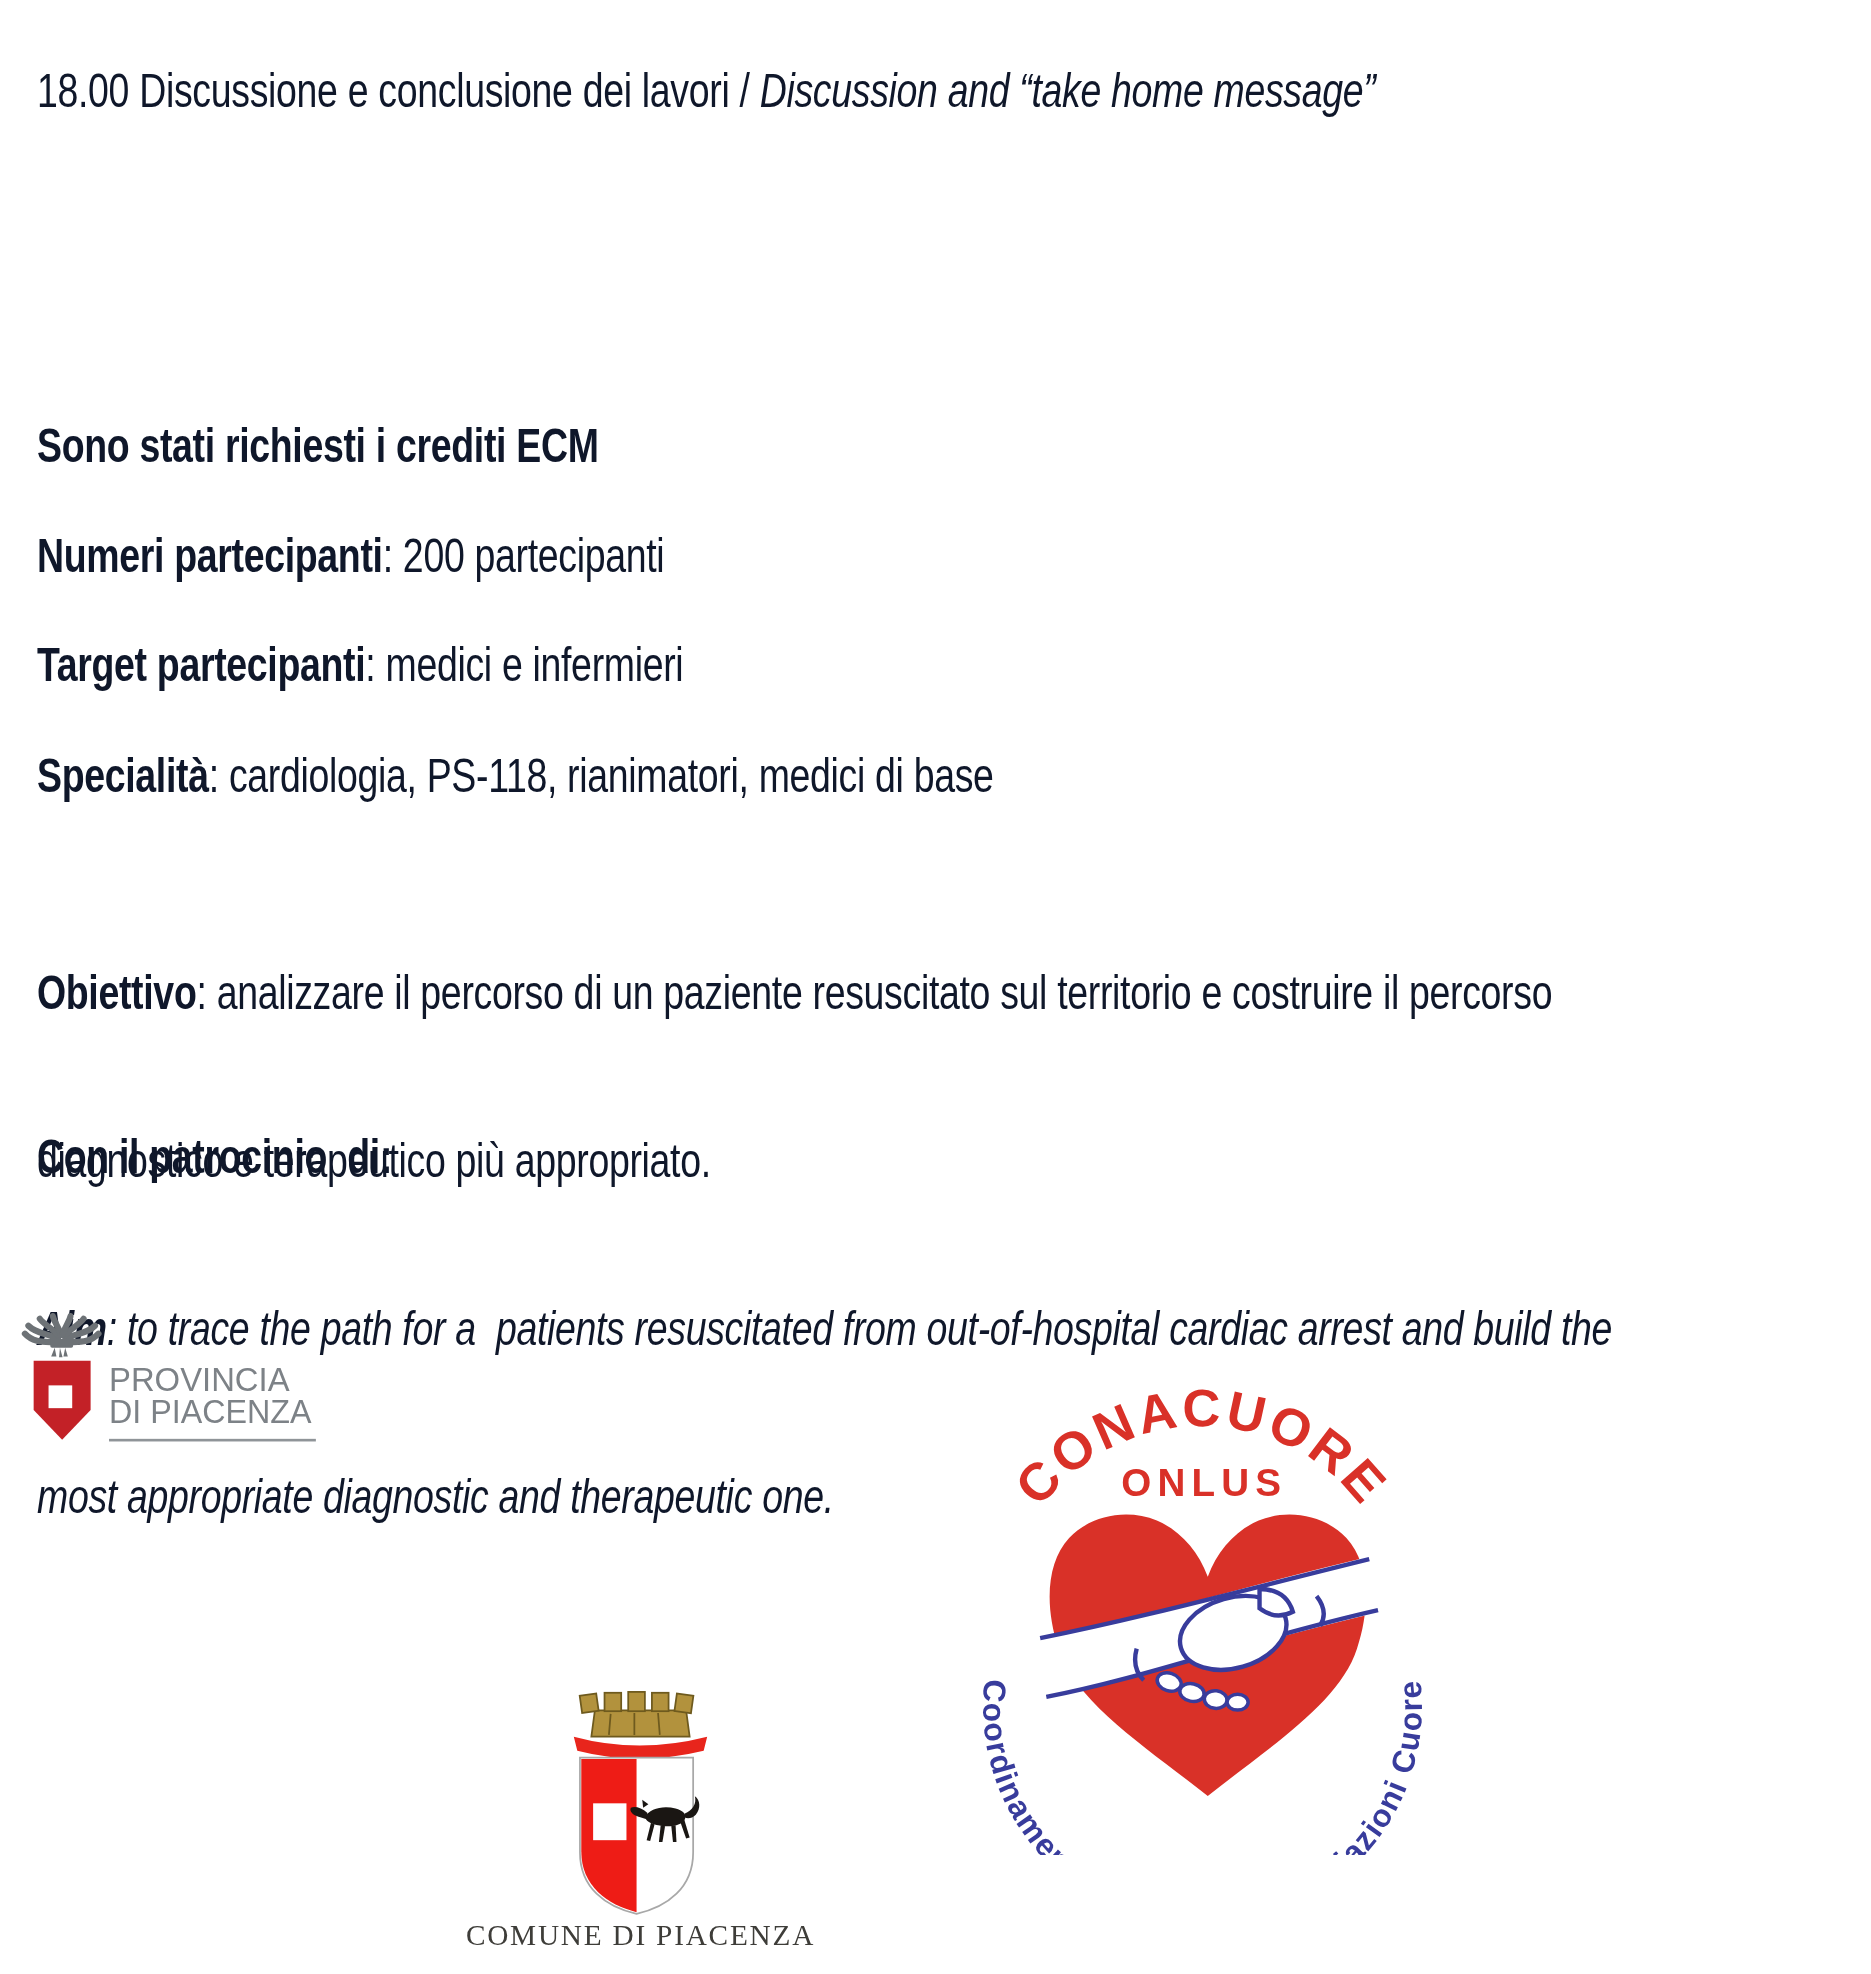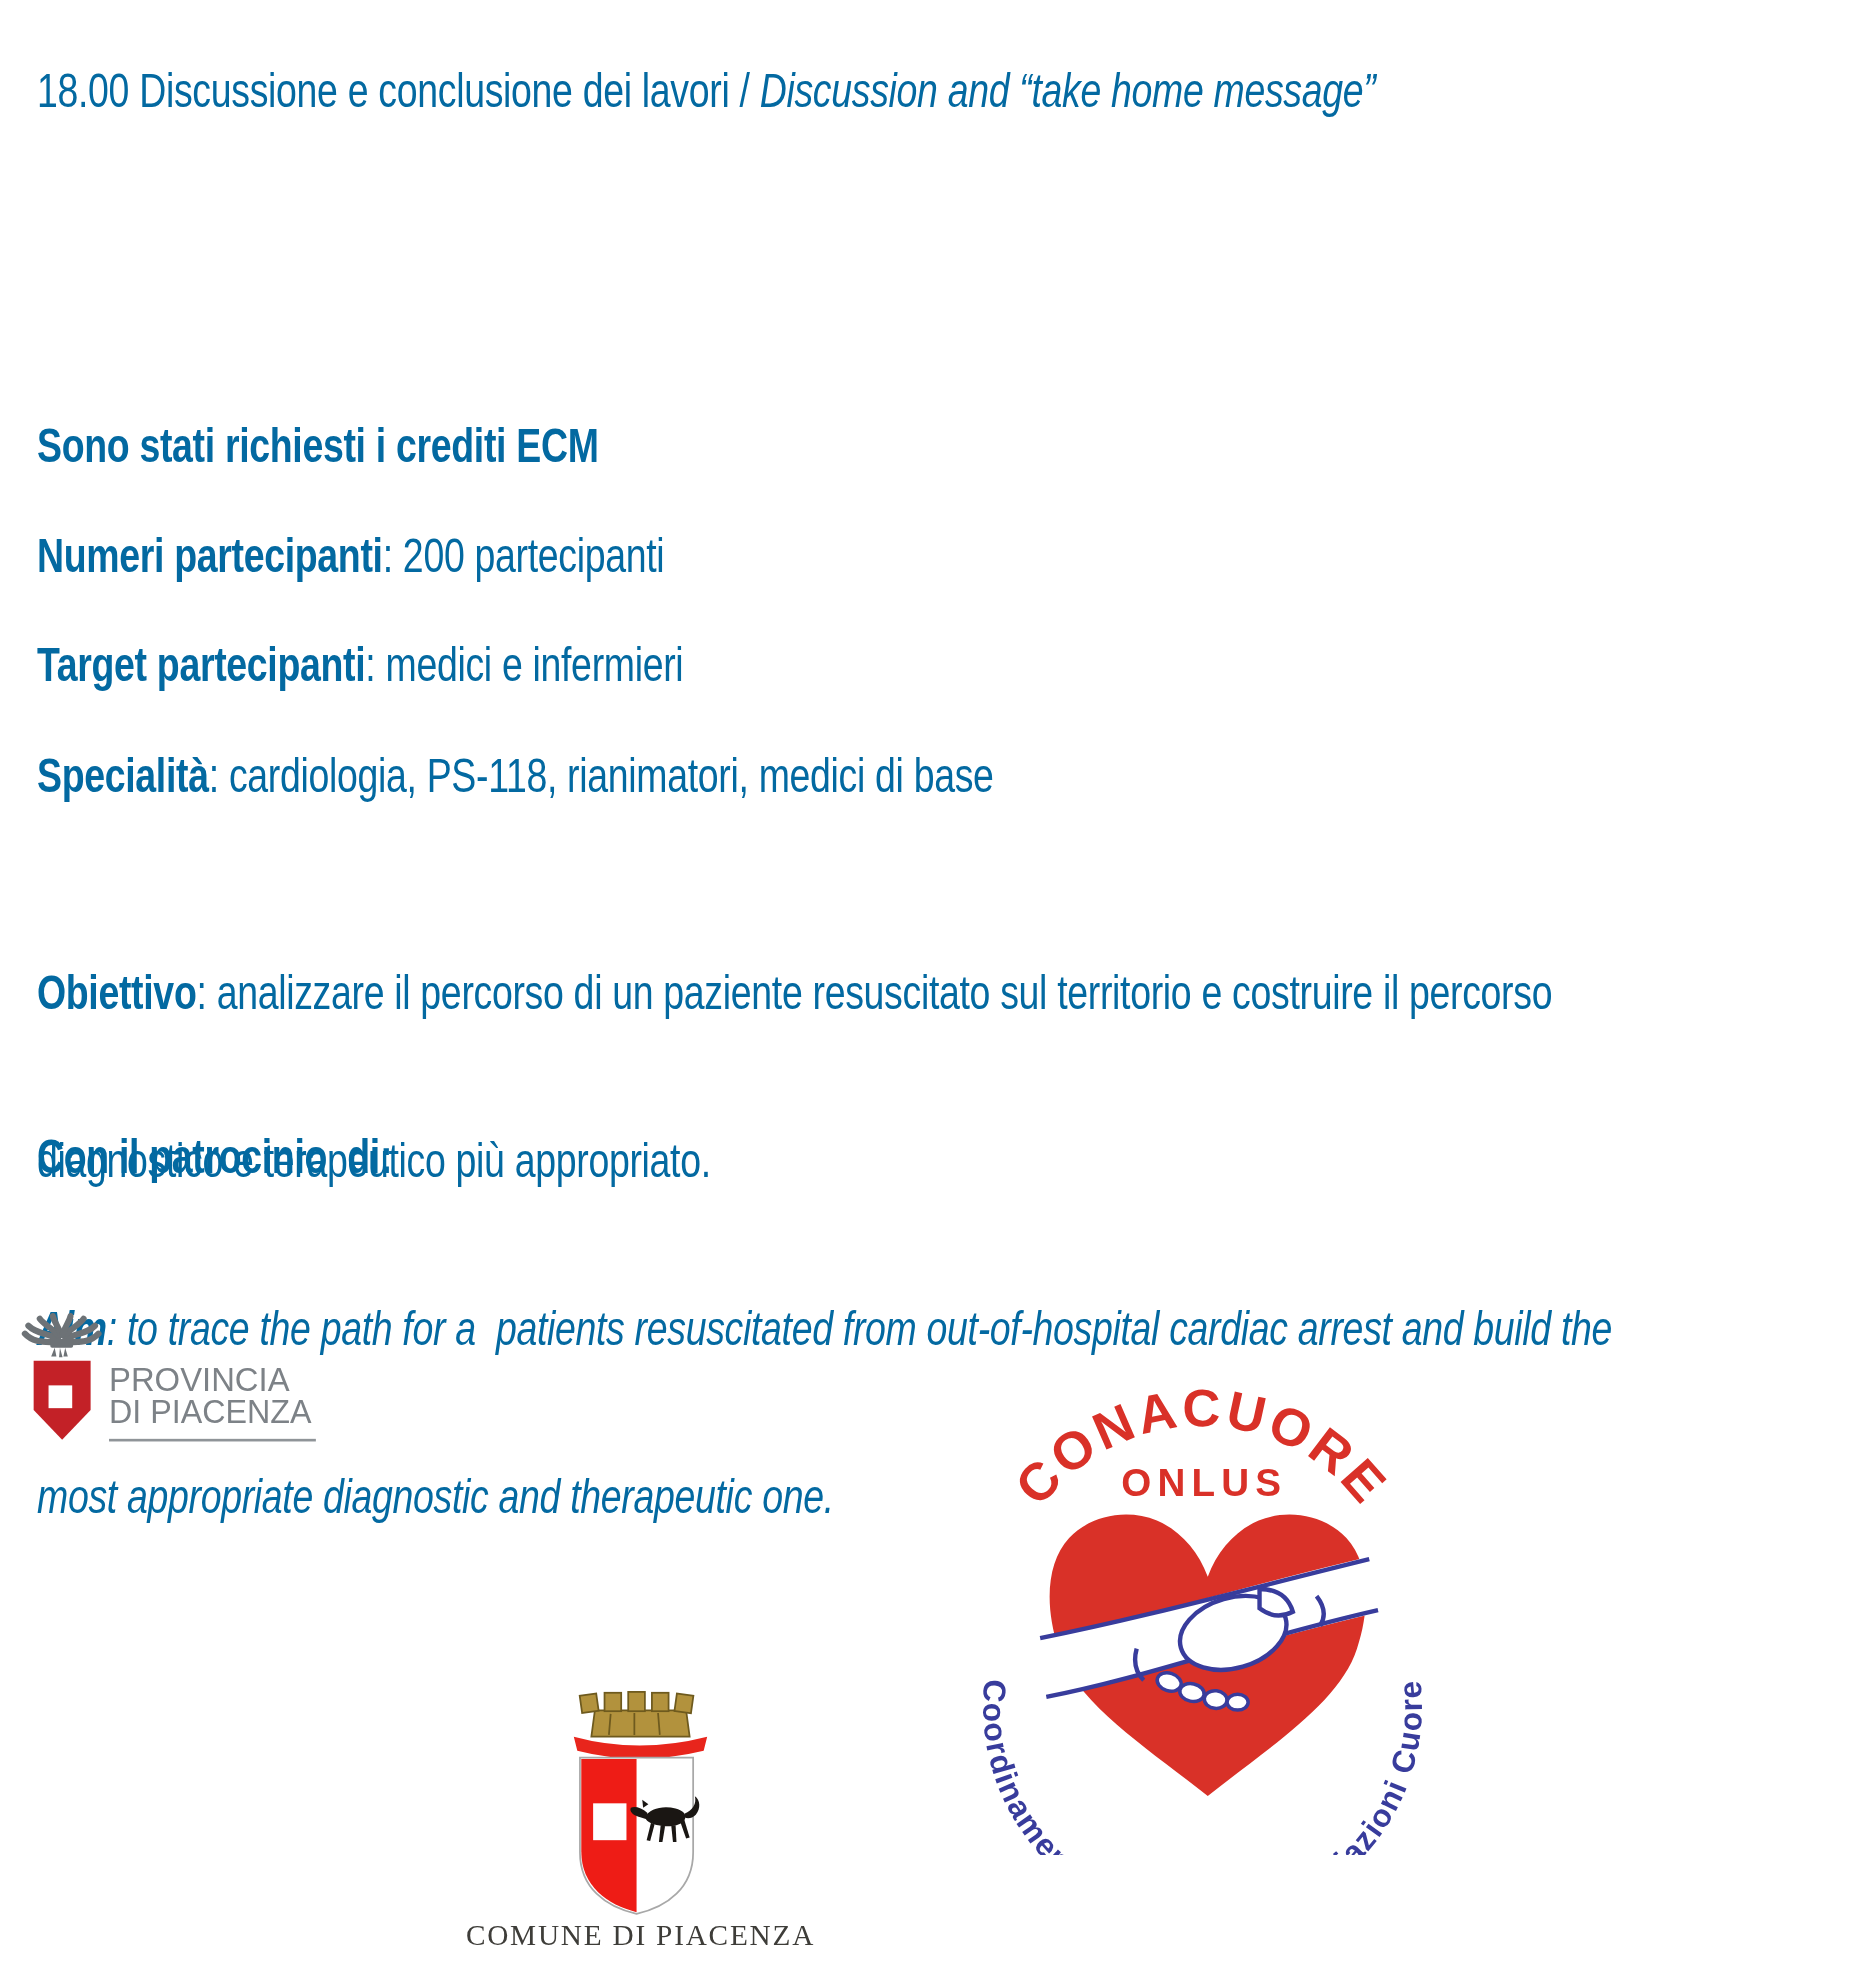--- a/index.html
+++ b/index.html
@@ -1,21 +1,21 @@
 <!DOCTYPE html>
 <html style="font-size:14px"><head>
 <meta charset="utf-8">
 <style>
   html,body{margin:0;padding:0;background:#ffffff;}
   .page{
     position:relative;
     width:1871px;height:1974px;
     background:#ffffff;
     font-family:"Liberation Sans","DejaVu Sans",sans-serif;
-    color:#0369a1;
+    color:#0f172a;
     overflow:hidden;
     border-radius:25px;
   }
   .para{
     position:absolute;
     left:37px;
     font-size:48px;
     line-height:55px;
     white-space:pre;
     transform:scaleX(0.78);

